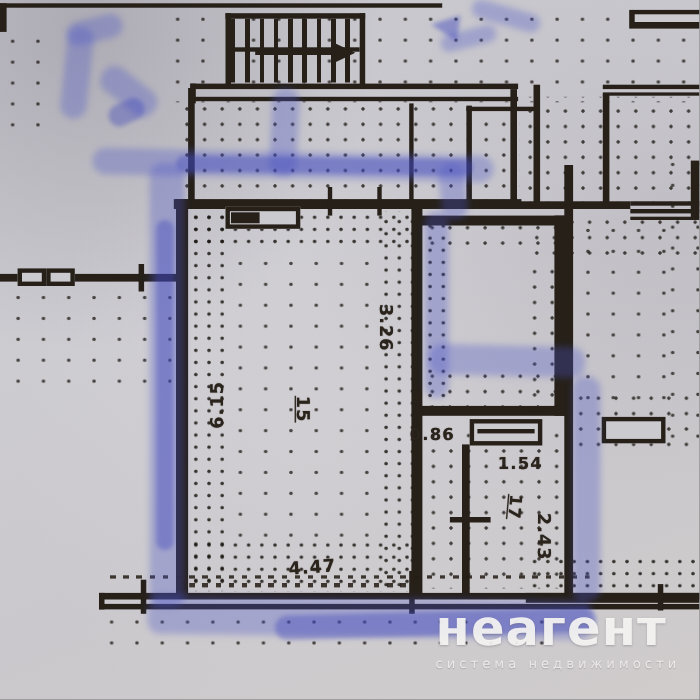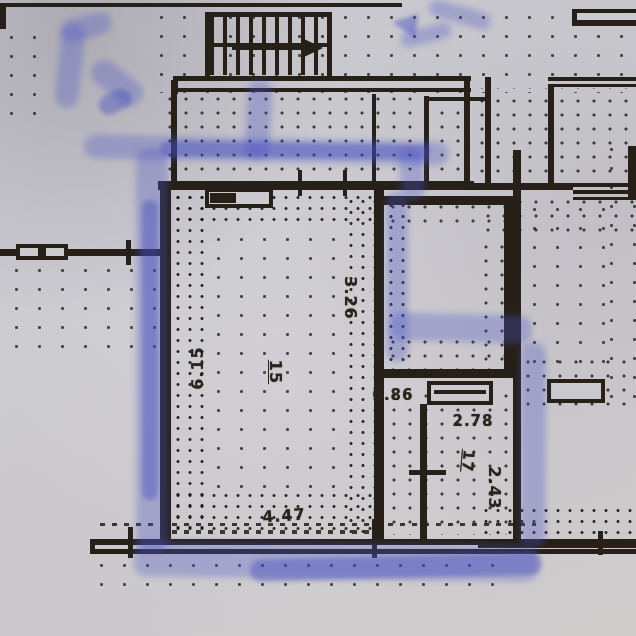--- a/index.html
+++ b/index.html
@@ -145,21 +145,23 @@
   <div class="mk" style="left:520px;top:342px;width:26px;height:205px;"></div>
   <div class="mk" style="left:134px;top:543px;width:404px;height:36px;transform:rotate(0.8deg);"></div>
   <div class="mk deep" style="left:250px;top:556px;width:292px;height:22px;transform:rotate(-1.5deg);"></div>
   <div class="mk" style="left:136px;top:148px;width:32px;height:404px;"></div>
   <div class="mk deep" style="left:142px;top:200px;width:16px;height:300px;"></div>
 
   <div class="dim rot-ccw" style="left:168px;top:358px;width:60px;height:20px;">6.15</div>
   <div class="dim rot-cw roomno" style="left:250px;top:362px;width:50px;height:20px;">15</div>
   <div class="dim rot-cw" style="left:322px;top:288px;width:56px;height:20px;">3.26</div>
   <div class="dim" style="left:368px;top:386px;width:50px;height:18px;font-size:15px;">0.86</div>
-  <div class="dim" style="left:448px;top:412px;width:50px;height:18px;font-size:15px;">2.78</div>
+  <div class="dim" style="left:448px;top:412px;width:50px;height:18px;font-size:15px;">1.54</div>
   <div class="dim roomno" style="left:448px;top:452px;width:40px;height:18px;transform:rotate(95deg);font-size:15px;">17</div>
   <div class="dim rot-cw" style="left:466px;top:478px;width:56px;height:20px;">2.43</div>
   <div class="dim" style="left:258px;top:506px;width:52px;height:20px;transform:rotate(-4deg);">4.47</div>
 
   <div id="wm">
+    <div id="wm-brand">неагент</div>
+    <div id="wm-tag">система недвижимости</div>
   </div>
 
 </div>
 
 </body></html>

